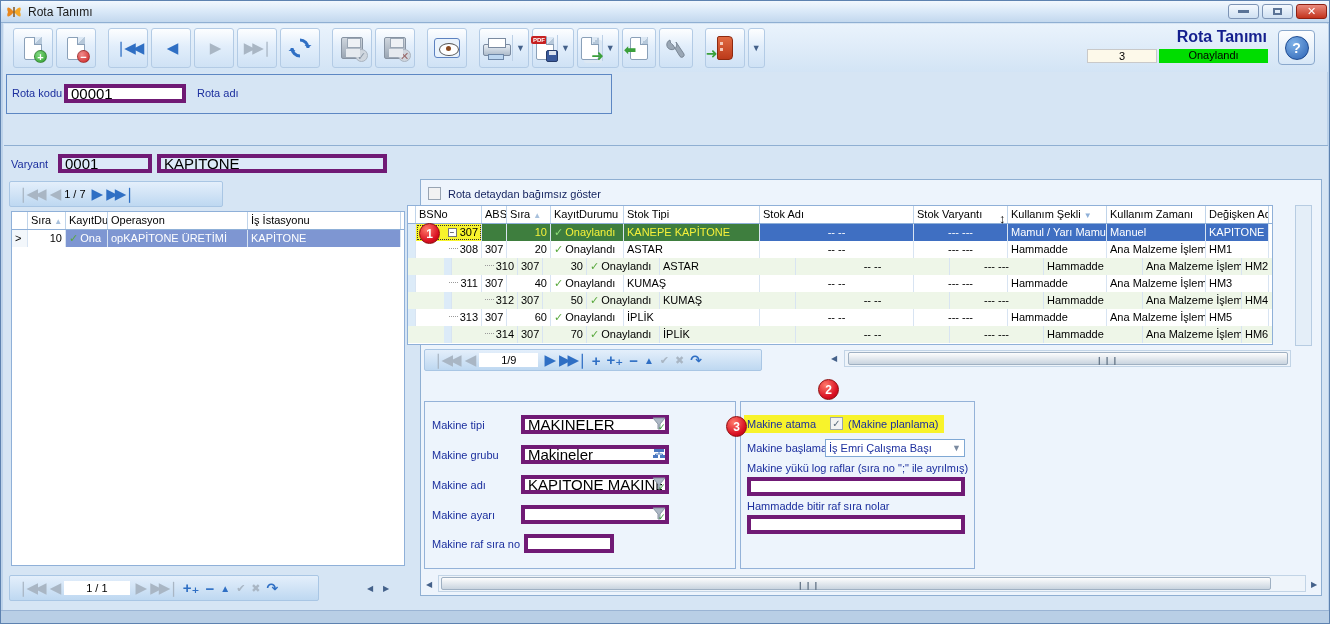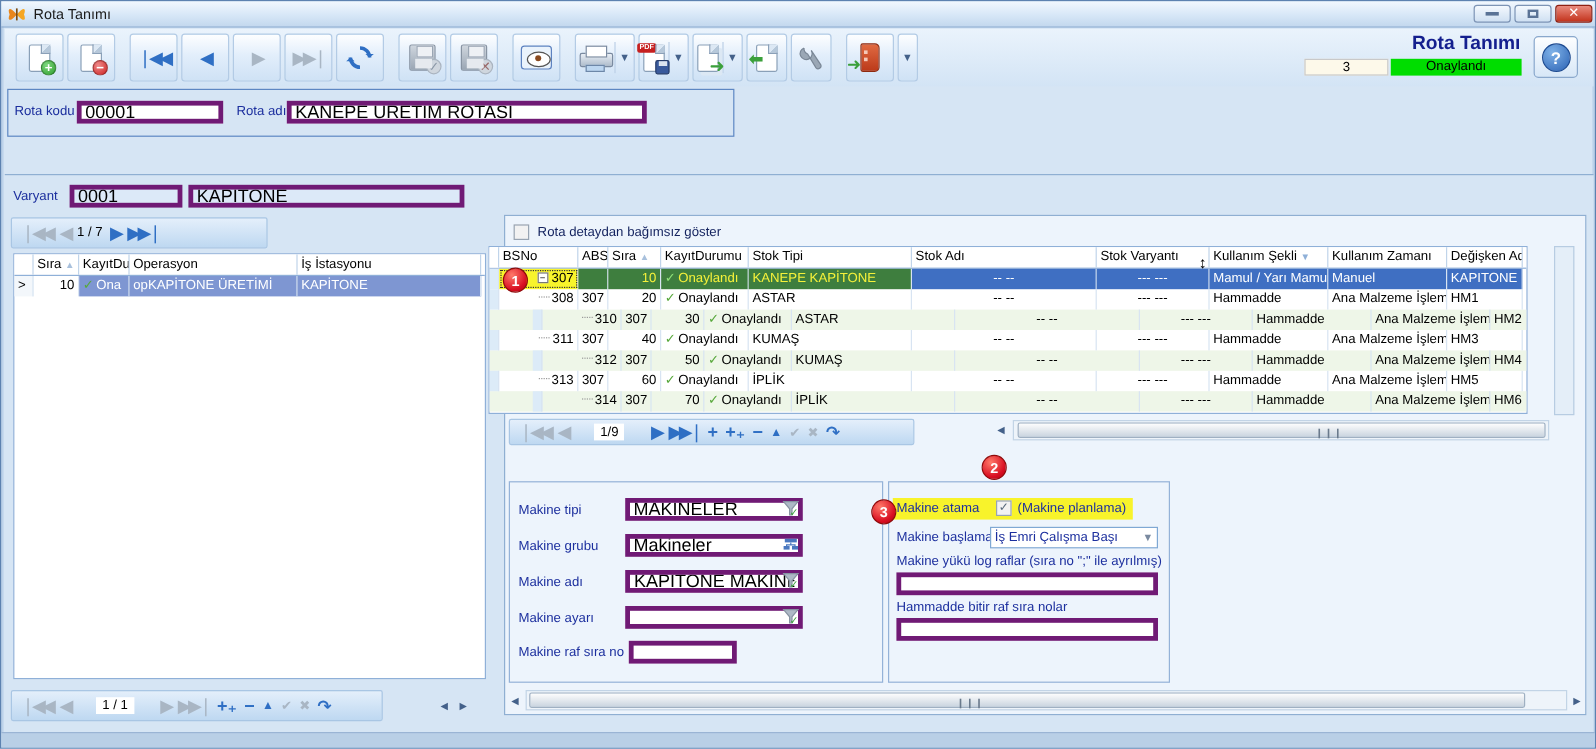--- a/index.html
+++ b/index.html
@@ -73,21 +73,21 @@
          background:linear-gradient(#f2f8fd,#cadef2); color:#1c3aa0; display:inline-flex; align-items:center; justify-content:center; margin-right:3px; }
   .tab.active { background:#f8f32b; color:#101010; font-weight:normal; }
   .main-tabs { position:absolute; left:8px; top:123px; }
   .main-tabs .tab { width:124px; }
   .content-frame { position:absolute; left:3px; top:144px; width:1324px; height:466px; border-top:1px solid #8fafd2; background:#d6e5f4; }
 
   
   .varyant-label { position:absolute; left:10px; top:157px; color:#1c2f9e; }
   .nav-band { position:absolute; display:flex; align-items:center; background:linear-gradient(#e4effb,#bed8f1); border:1px solid #a9c6e4; border-radius:2px; padding:0 4px; }
   .nav-item { margin:0 3px; display:inline-flex; align-items:center; }
-  .pager-box { background:#fff; padding:1px 5px; margin:0 19px; }
+  .pager-box { background:#fff; padding:1px 22px; margin:0 3px; }
   .grafik-btn { position:absolute; left:230px; top:180px; width:158px; height:26px; border:1px solid #8fafd2; border-radius:3px;
                 background:linear-gradient(#fdfeff,#dcebfa); display:flex; align-items:center; justify-content:center; color:#1a1a1a; }
   .grid { position:absolute; background:#fff; border:1px solid #8fb0d8; }
   .grow { display:flex; height:17px; line-height:16px; }
   .grow.head { height:18px; line-height:17px; border-bottom:1px solid #8fb0d8; background:#fff; }
   .gc { border-right:1px solid #d8e4f2; padding:0 3px; overflow:hidden; white-space:nowrap; flex:none; }
   .head .gc { border-right:1px solid #c0d4ea; }
   .num { text-align:right; }
   .lc0{width:16px}.lc1{width:38px}.lc2{width:42px}.lc3{width:140px}.lc4{width:153px}
   .lsel { background:#7e96d2; color:#fff; }
@@ -239,21 +239,20 @@
       </span>
     <span class="tbtn" style="min-width:15px;height:40px">
         <span class="dd-arrow">▼</span>
       </span>
   </div>
 
   <div class="hdr-box"></div>
   <span class="flabel" style="position:absolute;left:11px;top:86px">Rota kodu</span>
   <input class="tinput" style="position: absolute; left: 63px; top: 83px; width: 122px;" value="00001">
   <span class="flabel" style="position:absolute;left:196px;top:86px">Rota adı</span>
-  <input class="tinput" style="position: absolute; left: 238px; top: 83px; width: 300px;" value="KANEPE ÜRETİM ROTASI">
 
   <div class="hdr-title">Rota Tanımı</div>
   <div class="rec-count">3</div>
   <div class="status-badge">Onaylandı</div>
   <div class="help-btn">
       <span class="help-circle">?</span>
     </div>
 
 
   <div class="content-frame"></div>

